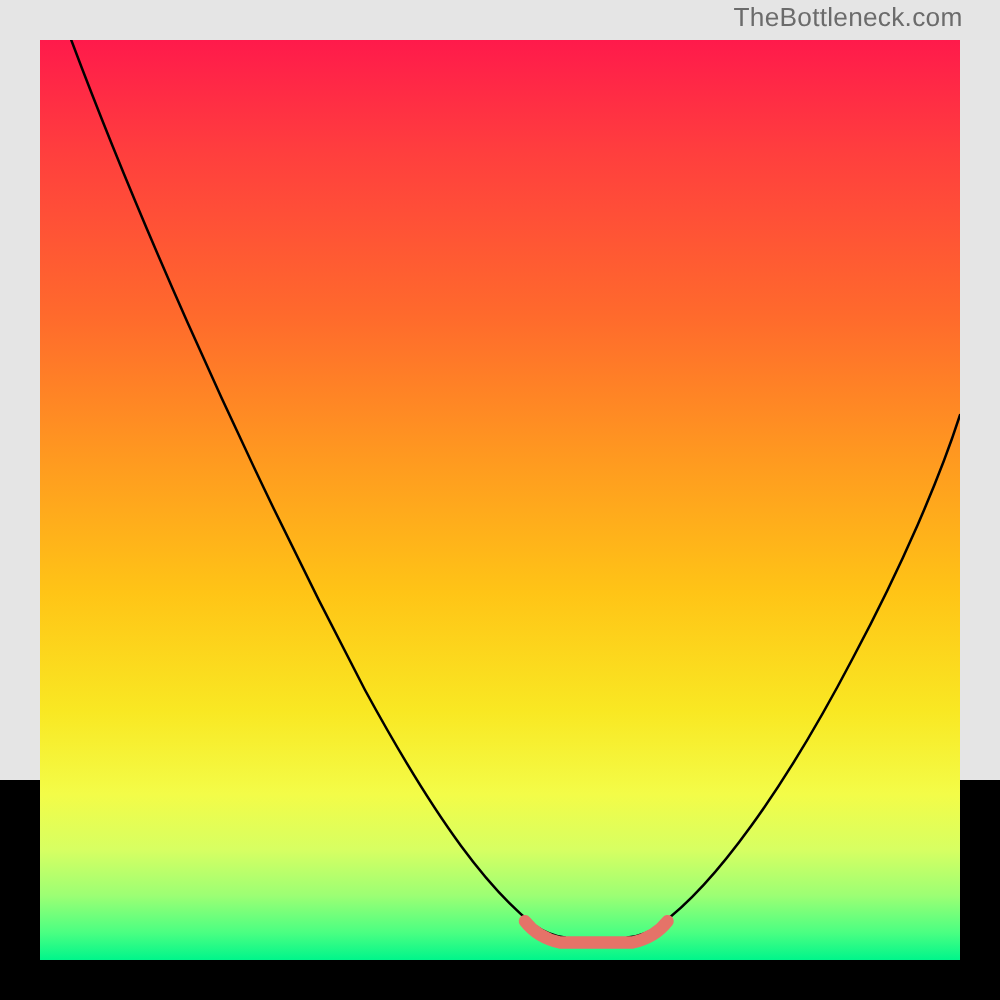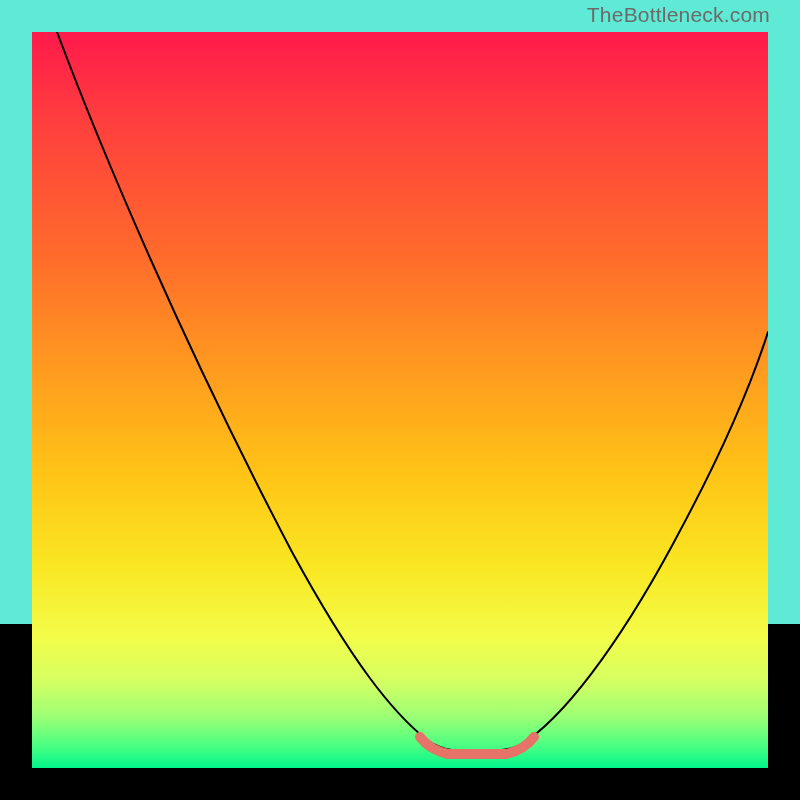--- a/index.html
+++ b/index.html
@@ -9,21 +9,21 @@
     height: 800px;
     background: #000000;
     overflow: hidden;
   }
   .frame {
     position: absolute;
     left: 0;
     top: 0;
     width: 800px;
     height: 624px;
-    background: #5eead4;
+    background: #e5e5e5;
   }
   .plot-area {
     position: absolute;
     left: 32px;
     top: 32px;
     width: 736px;
     height: 736px;
     overflow: hidden;
   }
   .gradient-fill {

